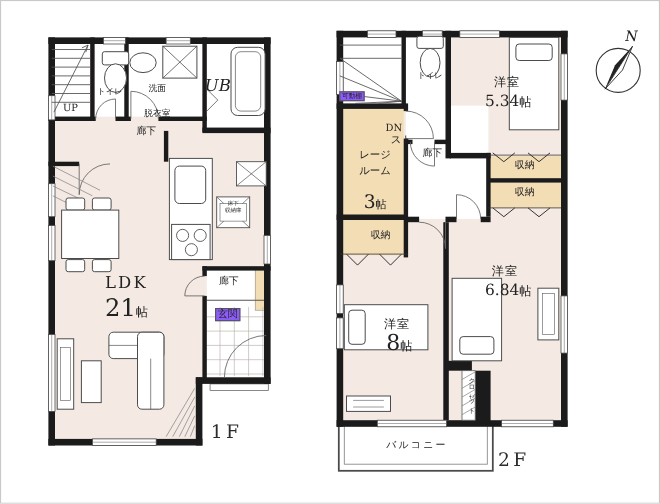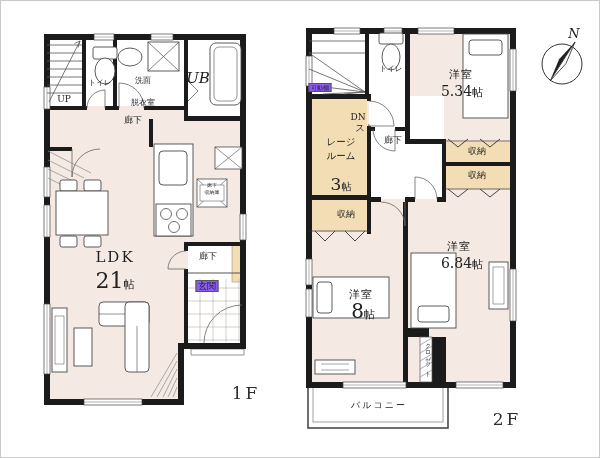--- a/index.html
+++ b/index.html
@@ -5,21 +5,21 @@
   html,body{margin:0;padding:0;background:#fff;}
   #canvas{position:relative;width:600px;height:458px;background:#ffffff;
           box-sizing:border-box;border:1px solid #c9c9c9;overflow:hidden;
           font-family:"DejaVu Serif","Liberation Serif",serif;}
   #plan-svg{position:absolute;left:0;top:0;}
   .lbl{position:absolute;transform:translateX(-50%);white-space:nowrap;
        color:#222;line-height:1.05;text-align:center;}
   .boxed{border:0.8px solid #555;background:#8b5cf6;padding:0 1.5px;}
   .vlbl{position:absolute;writing-mode:vertical-rl;text-orientation:upright;
         color:#333;letter-spacing:0;}
-  .floor-big{font-size:17px;letter-spacing:3px;color:#2b2b2b;margin-left:40px;}
+  .floor-big{font-size:17px;letter-spacing:3px;color:#2b2b2b;}
   .num-big{font-size:22px;}
   .num-mid{font-size:14px;}
   .unit{font-size:11px;}
 </style>
 </head>
 <body>
 
 <div id="canvas">
 
 <svg id="plan-svg" width="600" height="458" viewBox="0 0 600 458">

